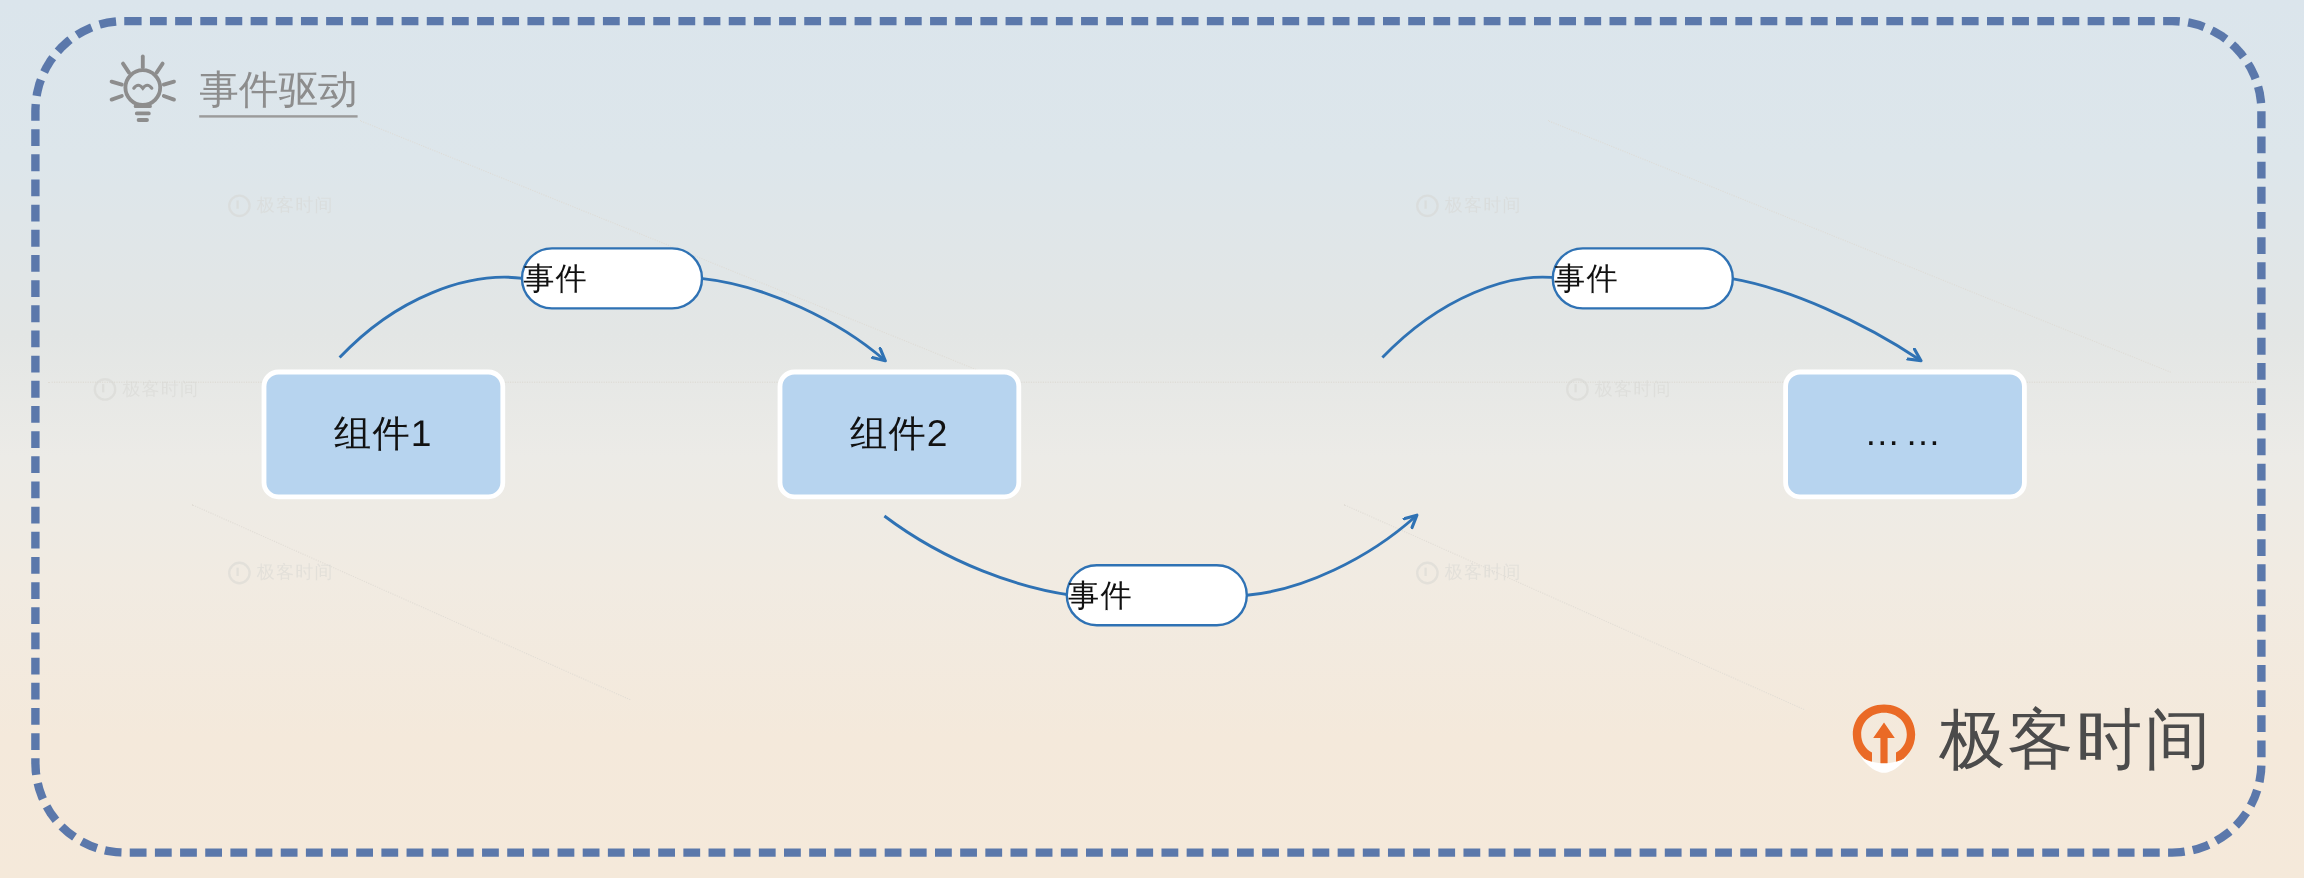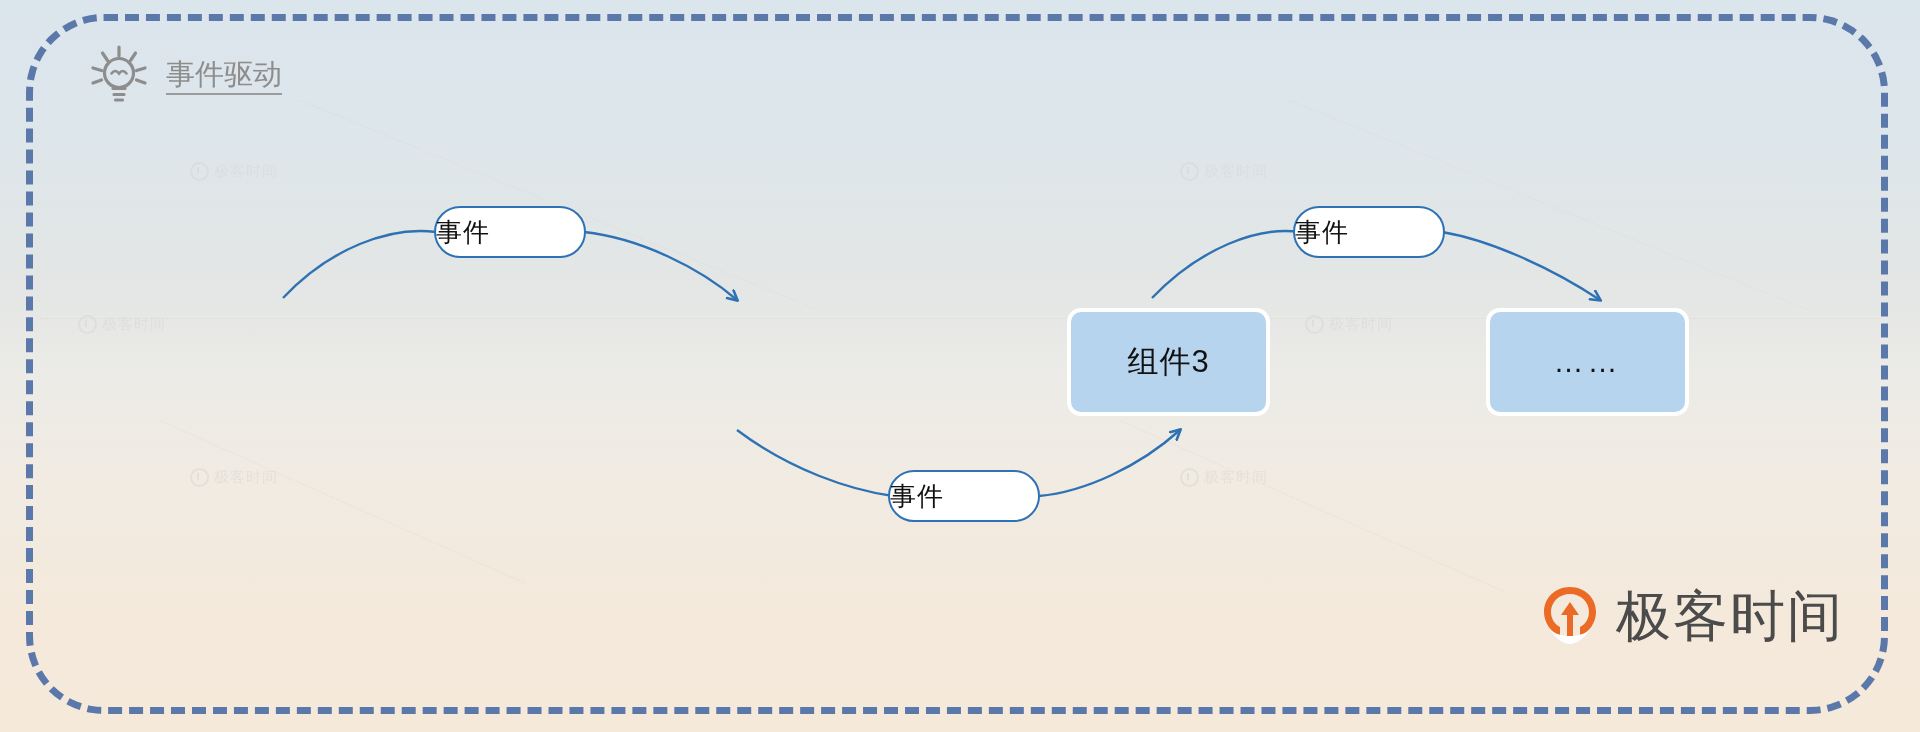--- a/index.html
+++ b/index.html
@@ -88,21 +88,21 @@
   .header {
     position: absolute;
     left: 88px;
     top: 44px;
     display: flex;
     align-items: center;
     gap: 16px;
   }
   .bulb-icon { flex: none; display: block; }
   .header-title {
-    font-size: 29px;
+    font-size: 33px;
     color: #8d8d8d;
     border-bottom: 2.5px solid #9b9b9b;
     padding-bottom: 3px;
     line-height: 1.1;
     white-space: nowrap;
   }
 
   
   .comp {
     position: absolute;
@@ -232,22 +232,25 @@
     <path d="M283 298 C 330 248, 390 226, 436 232" fill="none" stroke="#2f72b4" stroke-width="2.4"></path>
     <path d="M584 232 C 640 238, 700 268, 737 300" fill="none" stroke="#2f72b4" stroke-width="2.4" marker-end="url(#ah)"></path>
 
     <path d="M737 430 C 790 470, 850 490, 893 496" fill="none" stroke="#2f72b4" stroke-width="2.4"></path>
     <path d="M1039 496 C 1085 492, 1140 466, 1180 430" fill="none" stroke="#2f72b4" stroke-width="2.4" marker-end="url(#ah)"></path>
 
     <path d="M1152 298 C 1200 248, 1258 226, 1300 232" fill="none" stroke="#2f72b4" stroke-width="2.4"></path>
     <path d="M1442 232 C 1490 240, 1552 268, 1600 300" fill="none" stroke="#2f72b4" stroke-width="2.4" marker-end="url(#ah)"></path>
   </svg>
 
-  <div class="comp" style="left:1067px; top:308px;">
-    <span>组件3</span>
+  <div class="comp" style="left:218px; top:308px;">
+    <span>组件1</span>
+  </div>
+  <div class="comp" style="left:648px; top:308px;">
+    <span>组件2</span>
   </div>
   <div class="comp dots" style="left:1486px; top:308px;">
     <span>……</span>
   </div>
 
   <div class="pill" style="left:434px; top:206px; width:152px;">
     <span>事件</span>
   </div>
   <div class="pill" style="left:888px; top:470px; width:152px;">
     <span>事件</span>

